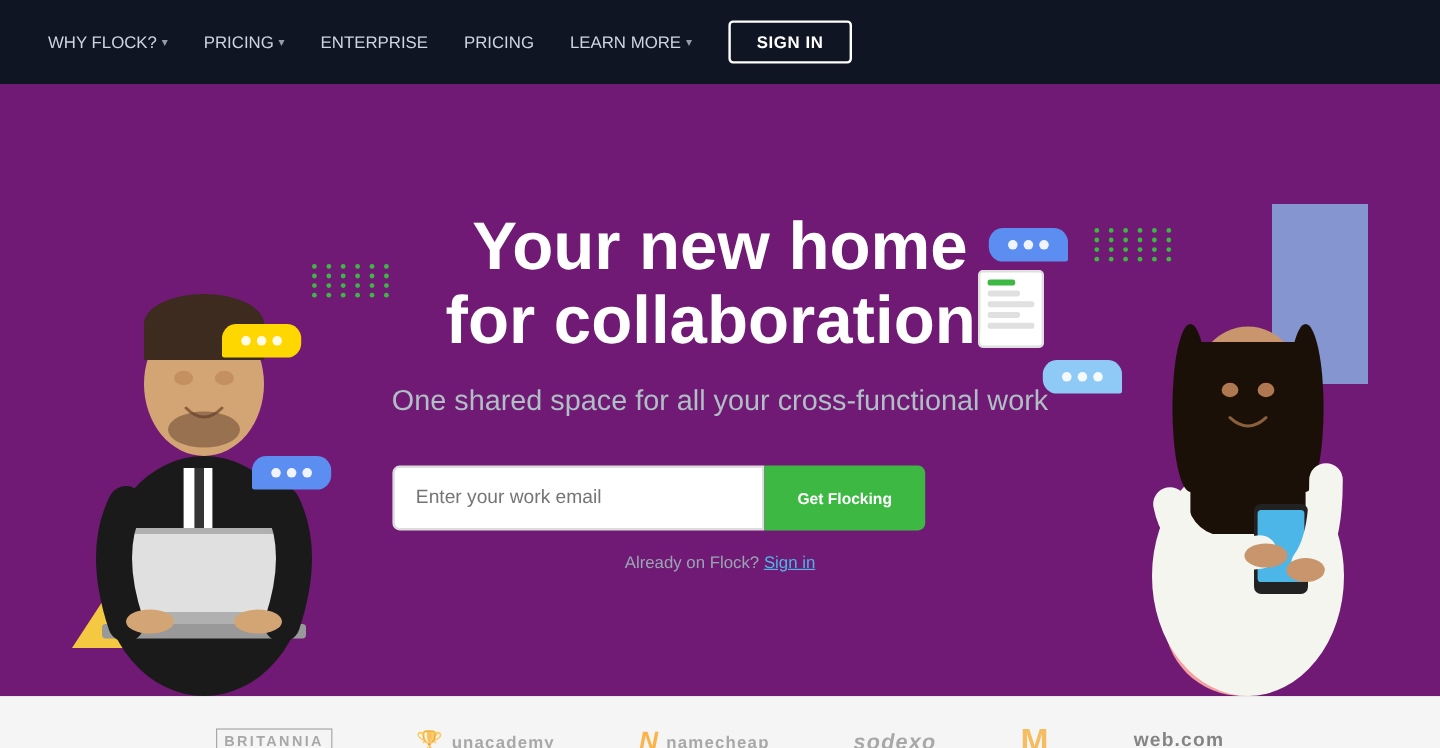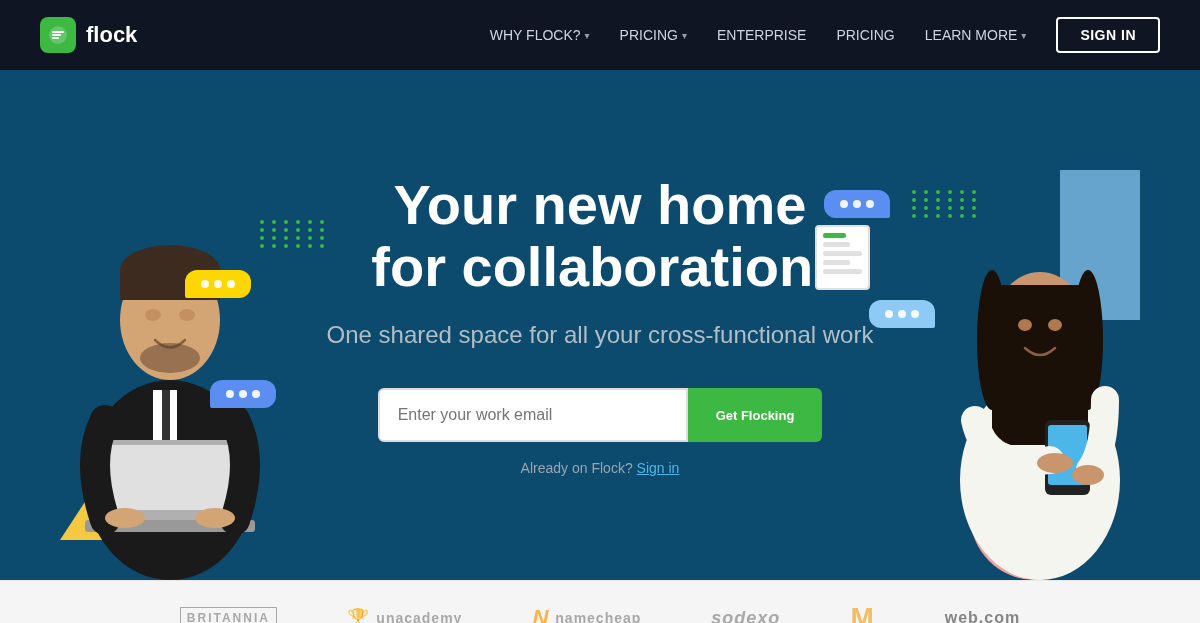--- a/index.html
+++ b/index.html
@@ -63,21 +63,21 @@
       padding: 8px 22px;
       border-radius: 4px;
       font-size: 14px;
       font-weight: 600;
       cursor: pointer;
       letter-spacing: 0.5px;
     }
 
     
     .hero {
-      background: #0c4a6e;
+      background: #701a75;
       min-height: 510px;
       position: relative;
       display: flex;
       align-items: center;
       justify-content: center;
       overflow: hidden;
     }
     .hero-center {
       text-align: center;
       z-index: 5;
@@ -93,21 +93,20 @@
     }
     .hero-subtitle {
       color: #b0bec5;
       font-size: 24px;
       margin-bottom: 35px;
       line-height: 1.5;
     }
     .hero-cta {
       display: flex;
       gap: 0;
-      justify-content: center;
       margin-bottom: 18px;
     }
     .email-input {
       width: 310px;
       height: 54px;
       border: 2px solid #ddd;
       border-radius: 6px 0 0 6px;
       padding: 0 18px;
       font-size: 16px;
       color: #555;
@@ -287,29 +286,20 @@
       align-items: flex-end;
       justify-content: center;
     }
 
     
   </style>
 </head>
 <body>
 
 <nav class="navbar">
-  <div class="navbar-logo">
-    <div class="logo-icon">
-      <svg width="22" height="22" viewBox="0 0 22 22" fill="none">
-        <circle cx="11" cy="11" r="9" fill="white" opacity="0.2"></circle>
-        <path d="M6 8h10M6 11h7M6 14h5" stroke="white" stroke-width="2" stroke-linecap="round"></path>
-      </svg>
-    </div>
-    <span>flock</span>
-  </div>
 
   <div class="navbar-nav">
     <span class="nav-item">
       <span>WHY FLOCK?</span>
       <span class="nav-chevron">▾</span>
     </span>
     <span class="nav-item">
       <span>PRICING</span>
       <span class="nav-chevron">▾</span>
     </span>

